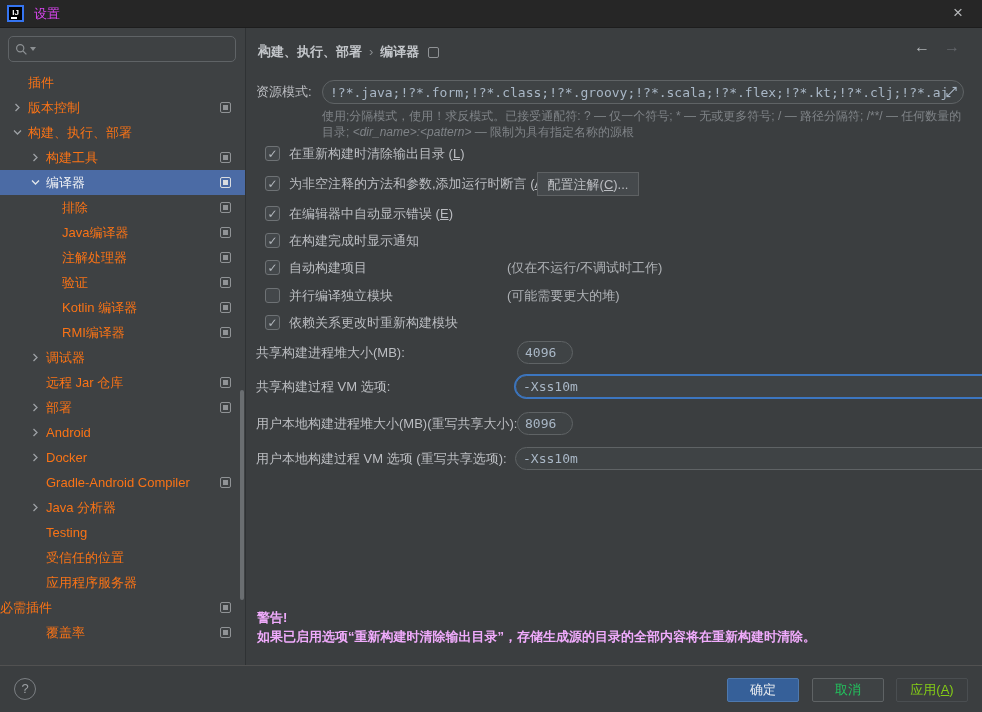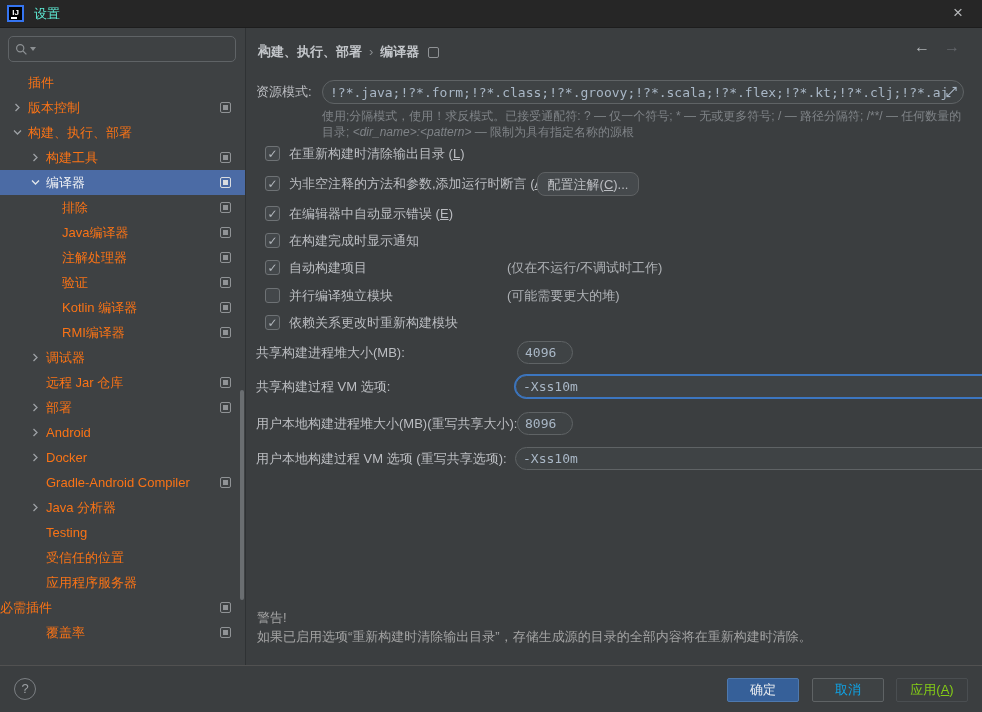--- a/index.html
+++ b/index.html
@@ -6,21 +6,21 @@
   *{box-sizing:border-box;font-family:"Liberation Sans","DejaVu Sans",sans-serif;}
   .window{position:relative;width:982px;height:712px;background:#3B3E40;overflow:hidden;
           font-size:13px;color:#BCBEC2;}
   
   .titlebar{position:absolute;left:0;top:0;width:982px;height:28px;background:#262626;
             border-bottom:1px solid #1d1d1d;}
   .logo{position:absolute;left:7px;top:5px;width:17px;height:17px;background:#000;
         border:2px solid #3574F0;color:#fff;font-size:8px;font-weight:bold;line-height:11px;
         text-align:center;}
   .logo i{position:absolute;left:2px;bottom:1px;width:6px;height:2px;background:#fff;}
-  .wtitle{position:absolute;left:34px;top:0;line-height:28px;color:#5eead4;}
+  .wtitle{position:absolute;left:34px;top:0;line-height:28px;color:#d946ef;}
   .close{position:absolute;right:14px;top:0;width:20px;line-height:26px;text-align:center;
          color:#B6B8BA;font-size:17px;cursor:default;}
   
   .sidebar{position:absolute;left:0;top:28px;width:246px;height:637px;background:#3E4143;
            border-right:1px solid #2F3234;overflow:hidden;}
   .searchbox{position:absolute;left:8px;top:8px;width:228px;height:26px;border:1px solid #5F6366;
              border-radius:5px;display:flex;align-items:center;padding:0 6px;}
   .searchbox svg{flex:0 0 auto;}
   .search-caret{width:0;height:0;border-left:3px solid transparent;border-right:3px solid transparent;
                 border-top:4px solid #8C9093;margin-left:2px;}
@@ -55,41 +55,41 @@
   .expand-icon{position:absolute;right:6px;top:50%;transform:translateY(-50%);color:#8B8F93;display:inline-flex;}
   .help{position:absolute;left:76px;top:80px;width:648px;font-size:12px;line-height:16px;color:#7F8387;}
   .help i{font-style:italic;}
   
   .crow{position:absolute;left:0;width:736px;height:24px;}
   .cbox{position:absolute;left:19px;top:4px;width:15px;height:15px;border:1px solid #6E7275;
         border-radius:3px;background:#43474A;color:#B3B8BD;font-size:12px;line-height:14px;text-align:center;}
   .clabel{position:absolute;left:43px;top:0;line-height:24px;white-space:nowrap;}
   .chint{position:absolute;left:261px;top:0;line-height:24px;color:#AEB1B5;white-space:nowrap;}
   .cfg-btn{position:absolute;left:291px;top:0;width:102px;height:24px;background:#45494C;
-           border:1px solid #5E6163;border-radius:8px;color:#BCBEC2;font-size:13px;text-align:center;
+           border:1px solid #5E6163;border-radius:0;color:#BCBEC2;font-size:13px;text-align:center;
            line-height:22px;}
   u{text-decoration:underline;}
   
   .frow{position:absolute;left:0;width:736px;height:24px;}
   .flabel{position:absolute;left:10px;top:0;line-height:23px;white-space:nowrap;}
   .finput{position:absolute;top:0;height:23px;padding:0 7px;white-space:nowrap;overflow:hidden;}
   .finput.small{left:271px;width:56px;}
   .finput.large{left:269px;width:502px;}
   .finput.focused{border:1px solid var(--focus,#3C76C0);box-shadow:0 0 0 1px var(--focus,#3C76C0);}
   
-  .warning{position:absolute;left:11px;top:580px;font-weight:normal;color:#a3a3a3;line-height:19px;}
+  .warning{position:absolute;left:11px;top:580px;font-weight:bold;color:#f0abfc;line-height:19px;}
   
   .footer{position:absolute;left:0;top:665px;width:982px;height:47px;background:#3B3E40;
           border-top:1px solid #515151;}
   .help-btn{position:absolute;left:14px;top:12px;width:22px;height:22px;border:1px solid #7C8084;
             border-radius:50%;color:#9CA0A4;text-align:center;line-height:20px;font-size:13px;}
   .btn{position:absolute;top:12px;width:72px;height:24px;border-radius:2px;font-size:13px;
        text-align:center;line-height:22px;padding:0;}
   .btn.ok{left:727px;background:var(--ok-button,#366099);border:1px solid #4E79AE;color:#E9ECEF;}
-  .btn.cancel{left:812px;background:#3E4244;border:1px solid #5F6365;color:#0ea5e9;}
+  .btn.cancel{left:812px;background:#3E4244;border:1px solid #5F6365;color:#22c55e;}
   .btn.apply{left:896px;background:transparent;border:1px solid #4A4E51;color:#84cc16;}
 </style>
 </head>
 <body>
 
 <div class="window" style="--selection: #4B6BA5; --focus-border: #3C76C0; --ok-button: #366099; --checkmark: #B3B8BD;">
 
   <div class="titlebar">
     <div class="logo">IJ<i></i></div>
     <div class="wtitle">设置</div>

